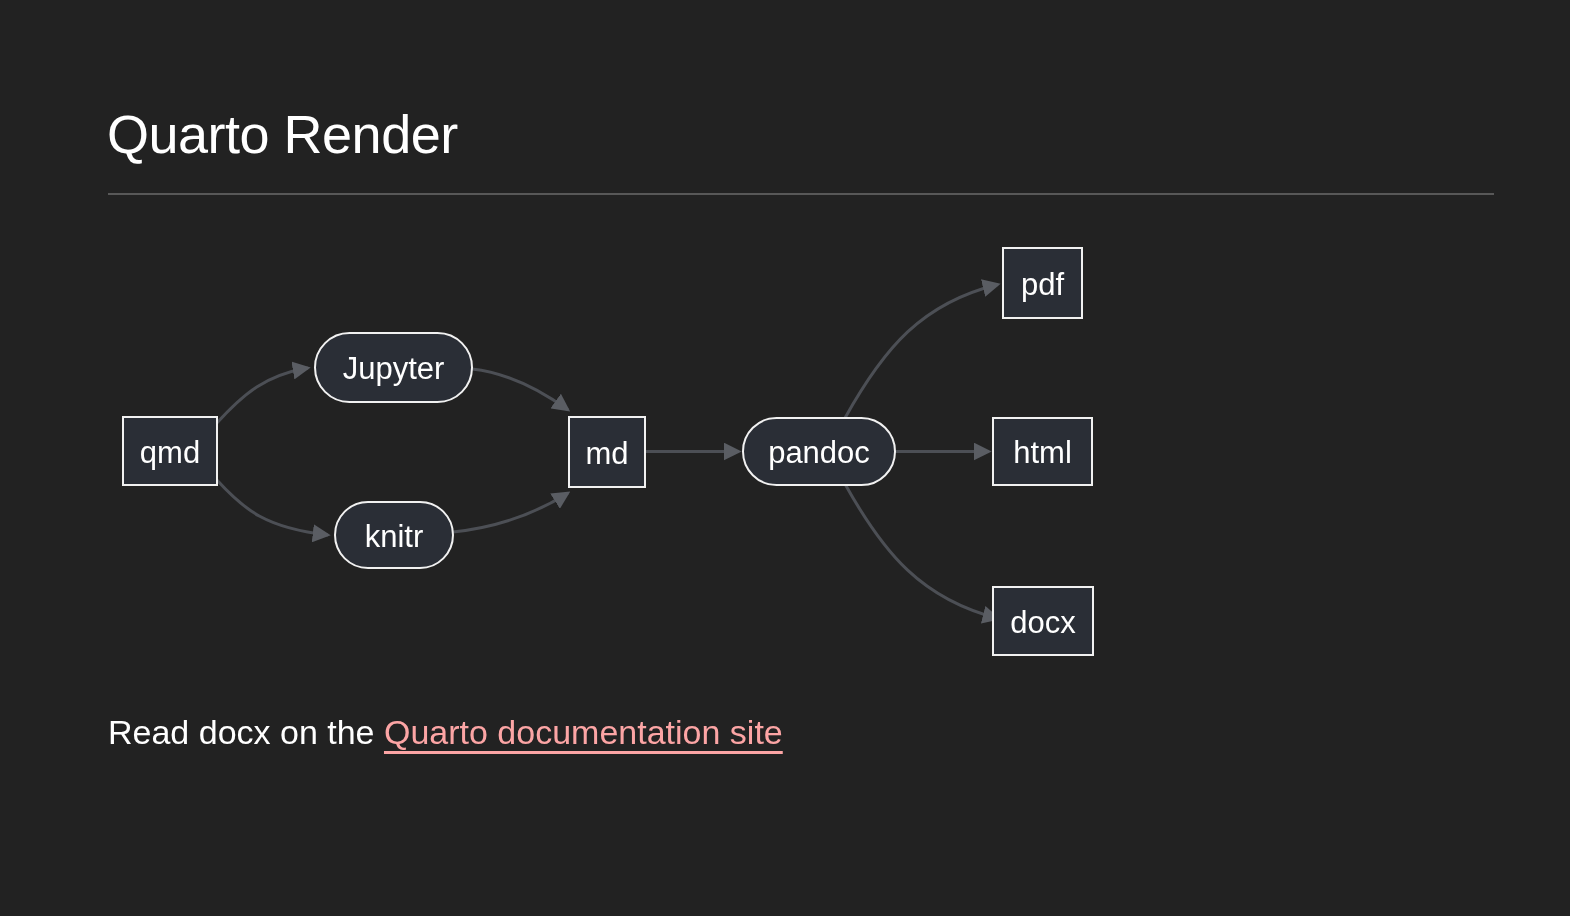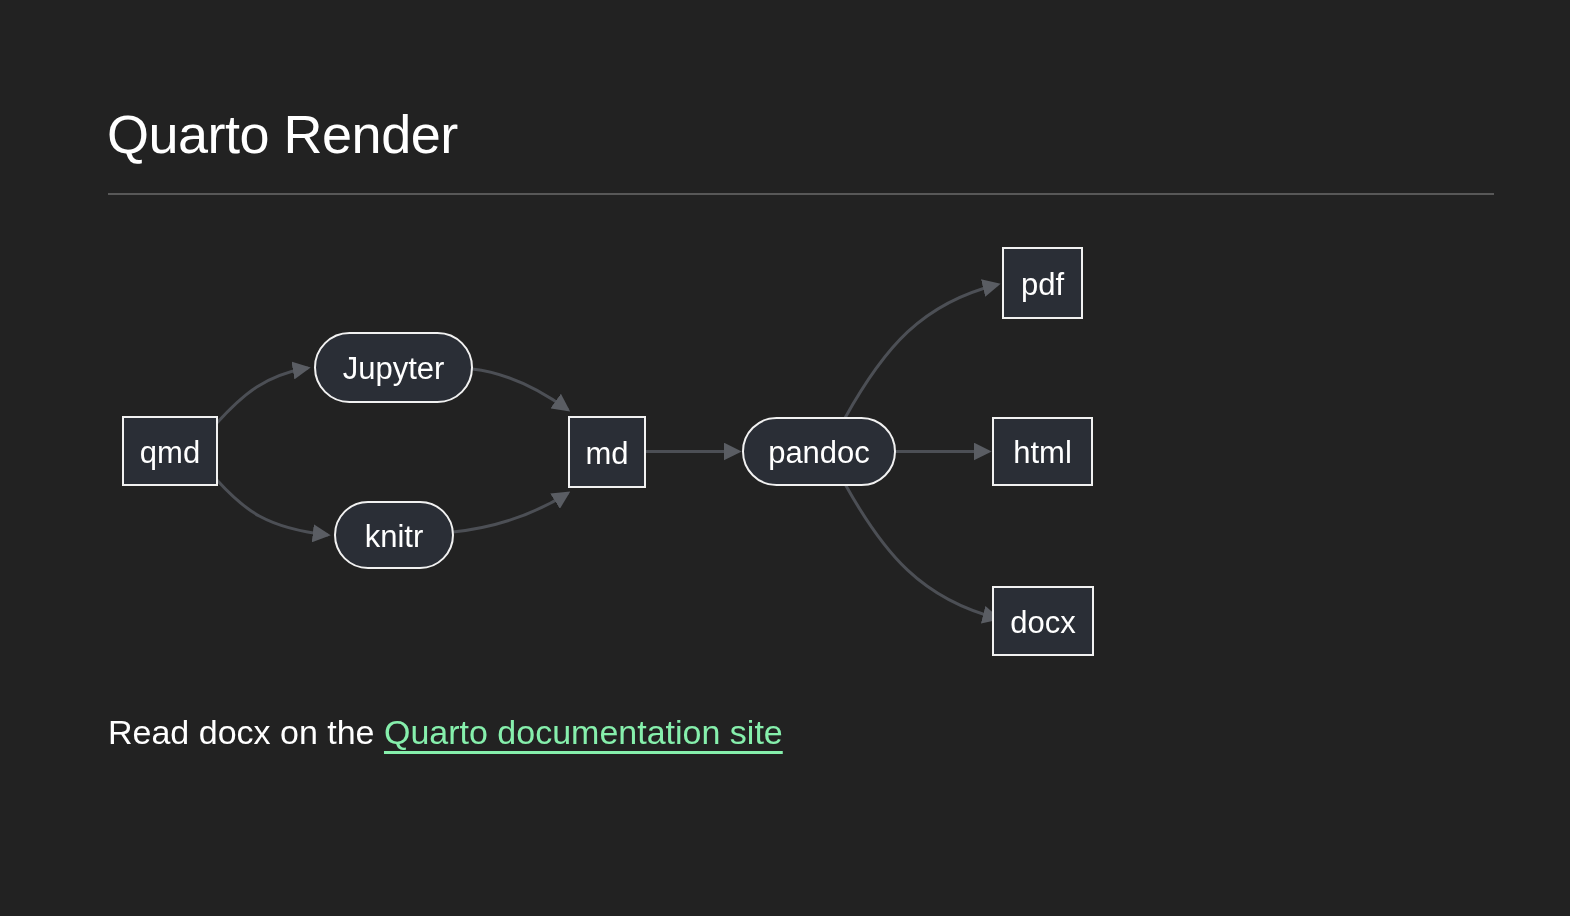--- a/index.html
+++ b/index.html
@@ -61,21 +61,21 @@
   .footer-text {
     position: absolute;
     left: 108px;
     top: 676px;
     font-size: 34px;
     color: #ffffff;
     line-height: 1.35;
     white-space: nowrap;
   }
   .footer-text a {
-    color: #86efac;
+    color: #fca5a5;
     text-decoration: underline;
     text-decoration-thickness: 2.5px;
     text-underline-offset: 7px;
     cursor: pointer;
   }
 </style>
 </head>
 <body>
 
 <div class="stage">

